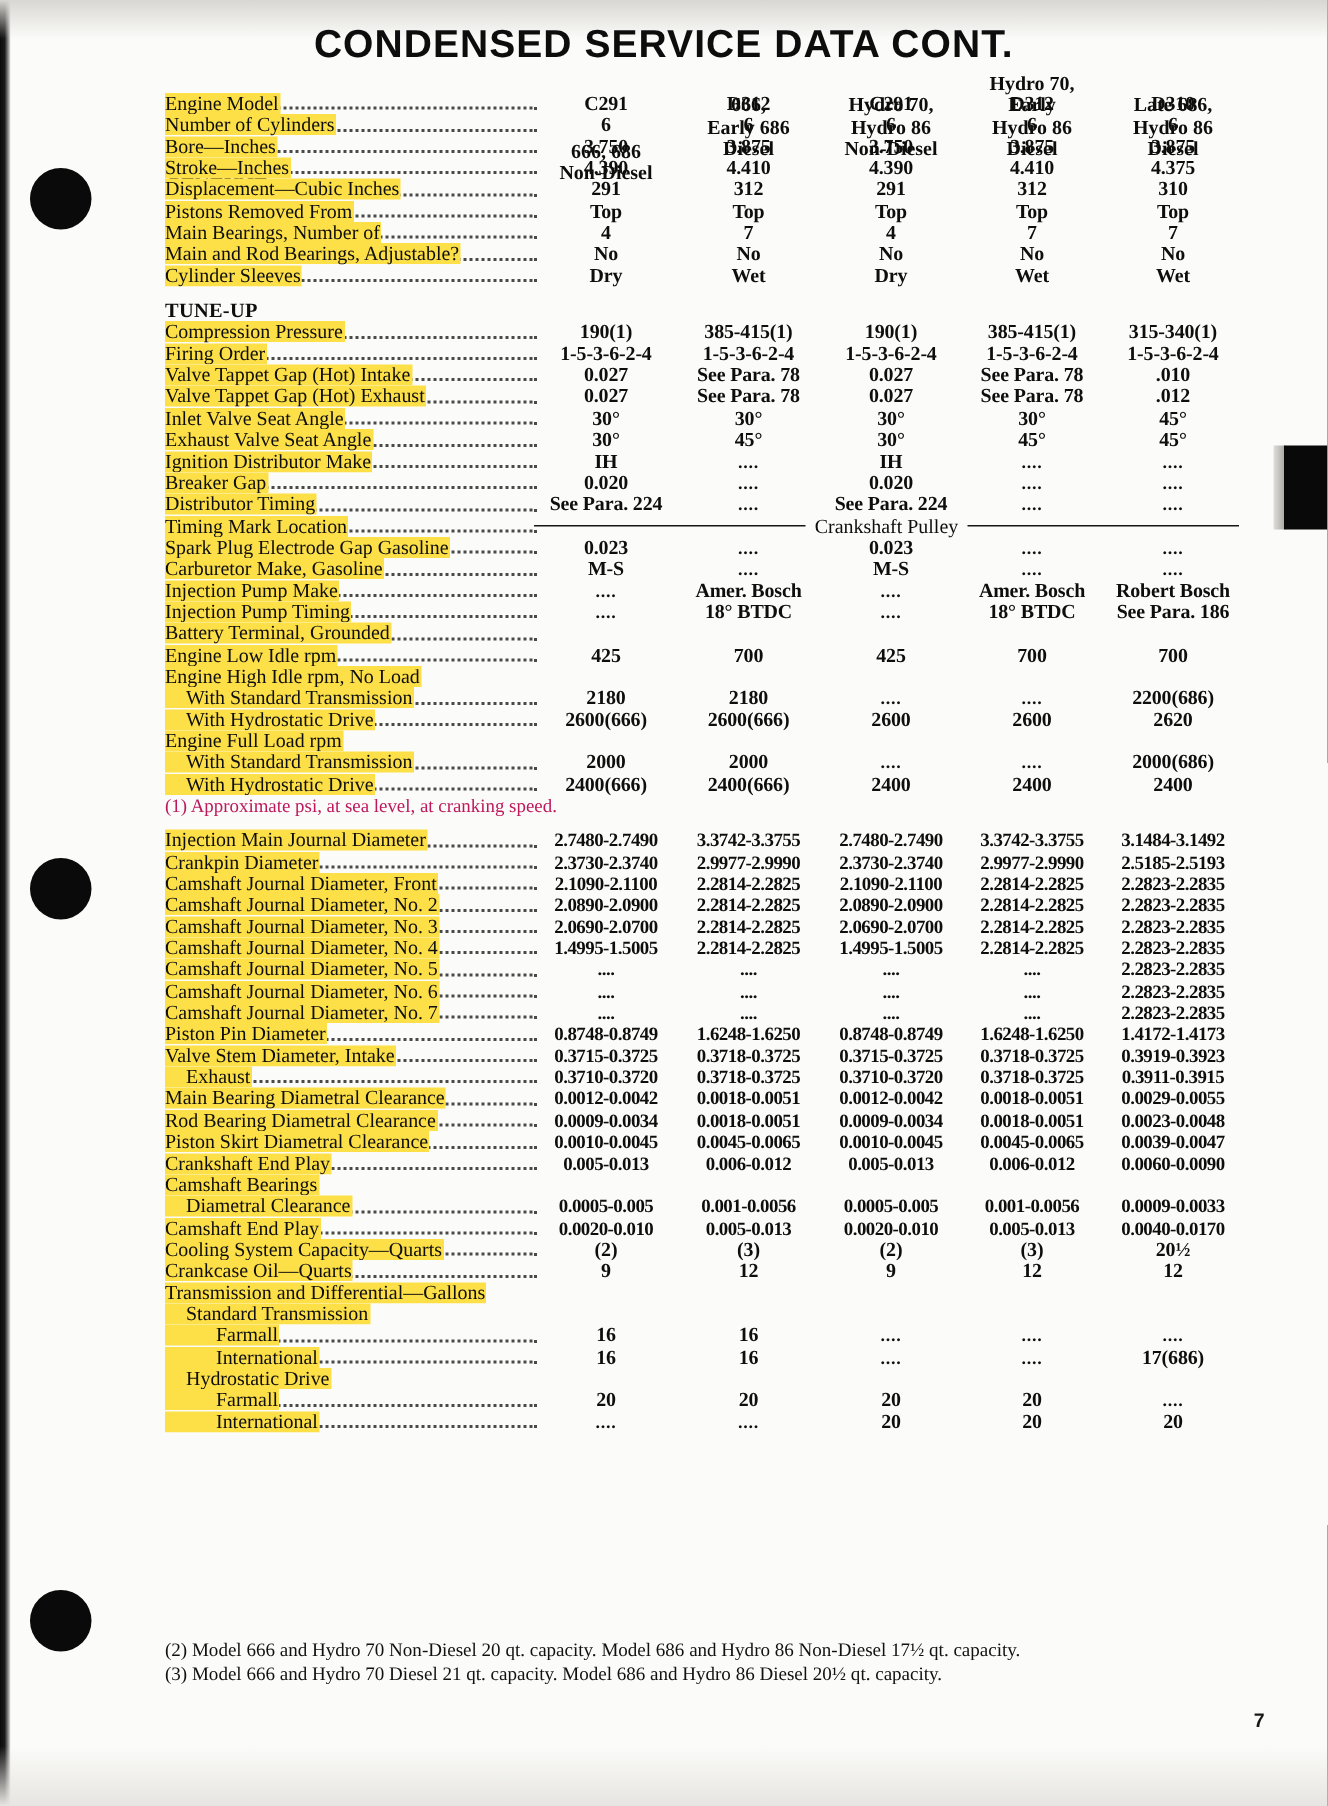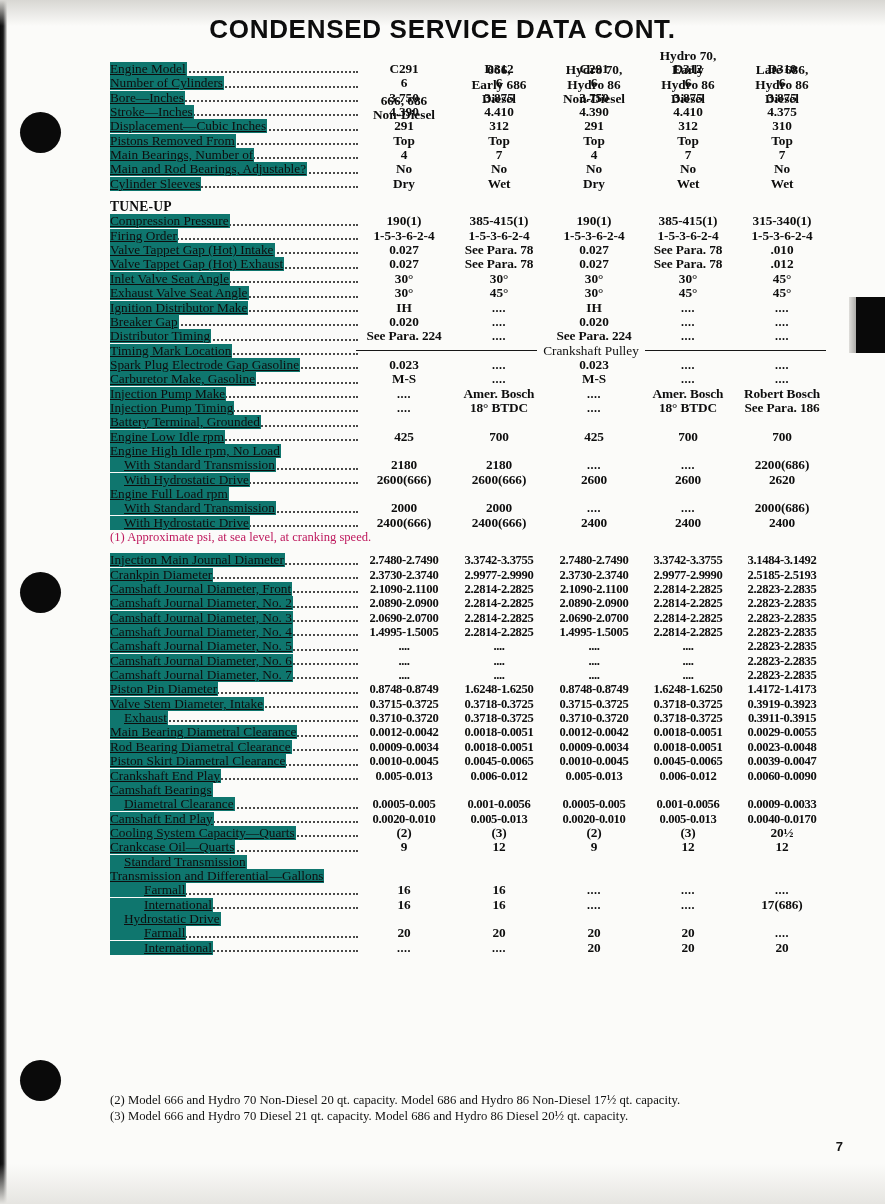--- a/index.html
+++ b/index.html
@@ -32,21 +32,21 @@
   
   #table{
     position:absolute;left:110px;top:62px;width:720px;
     font-size:13.3px;color:#0e0e0e;
   }
   .row{position:relative;height:14.35px;line-height:14.35px;white-space:nowrap;}
   .label{
     position:absolute;left:0;top:0;width:248px;height:14.35px;
     overflow:hidden;
   }
-  .label .txt{background:#0f766e;padding-right:1px;position:relative;z-index:2;text-decoration:underline;}
+  .label .txt{background:#fde047;padding-right:1px;position:relative;z-index:2;}
   .label .leader{
     position:absolute;left:0;right:0;bottom:3px;z-index:1;
     border-bottom:2px dotted #2a2a2a;opacity:.85;
   }
   .ind1 .txt{padding-left:14px;}
   .ind2 .txt{padding-left:34px;}
 
   .cells{position:absolute;left:248px;top:0;width:472px;height:14.35px;}
   .c{
     position:absolute;top:0;height:14.35px;width:96px;text-align:center;
@@ -633,25 +633,25 @@
           <div class="label"><span class="leader"></span><span class="txt">Crankcase Oil—Quarts</span></div>
           <div class="cells">
             <div class="c c0">9</div>
             <div class="c c1">12</div>
             <div class="c c2">9</div>
             <div class="c c3">12</div>
             <div class="c c4">12</div>
           </div>
         </div>
         <div class="row">
+          <div class="label noleader"><span class="txt">Transmission and Differential—Gallons</span></div>
+          <div class="cells"></div>
+        </div>
+        <div class="row">
           <div class="label ind1 noleader"><span class="txt">Standard Transmission</span></div>
-          <div class="cells"></div>
-        </div>
-        <div class="row">
-          <div class="label noleader"><span class="txt">Transmission and Differential—Gallons</span></div>
           <div class="cells"></div>
         </div>
         <div class="row">
           <div class="label ind2"><span class="leader"></span><span class="txt">Farmall</span></div>
           <div class="cells">
             <div class="c c0">16</div>
             <div class="c c1">16</div>
             <div class="c c2 dots">....</div>
             <div class="c c3 dots">....</div>
             <div class="c c4 dots">....</div>

